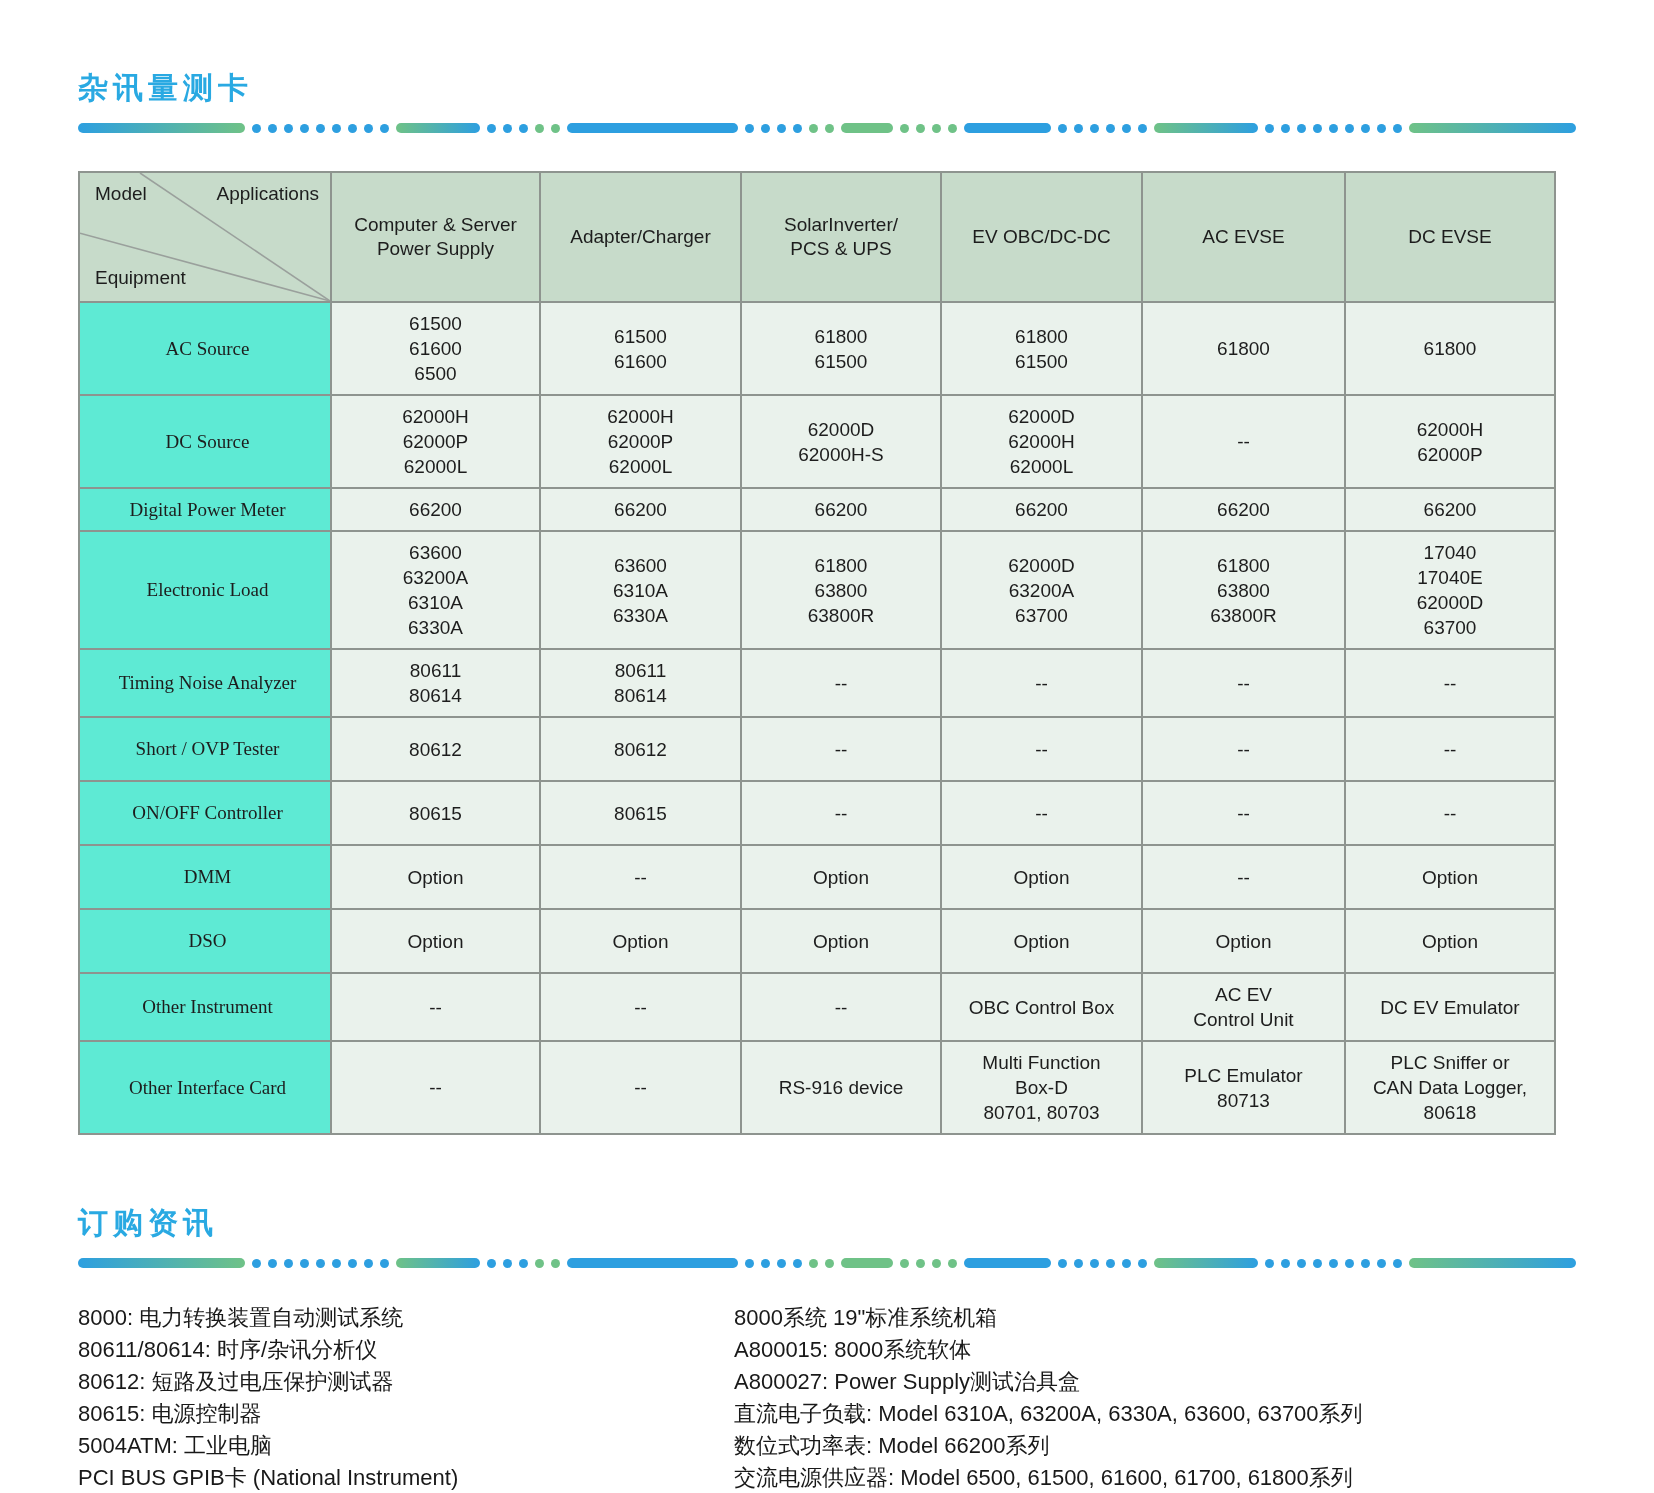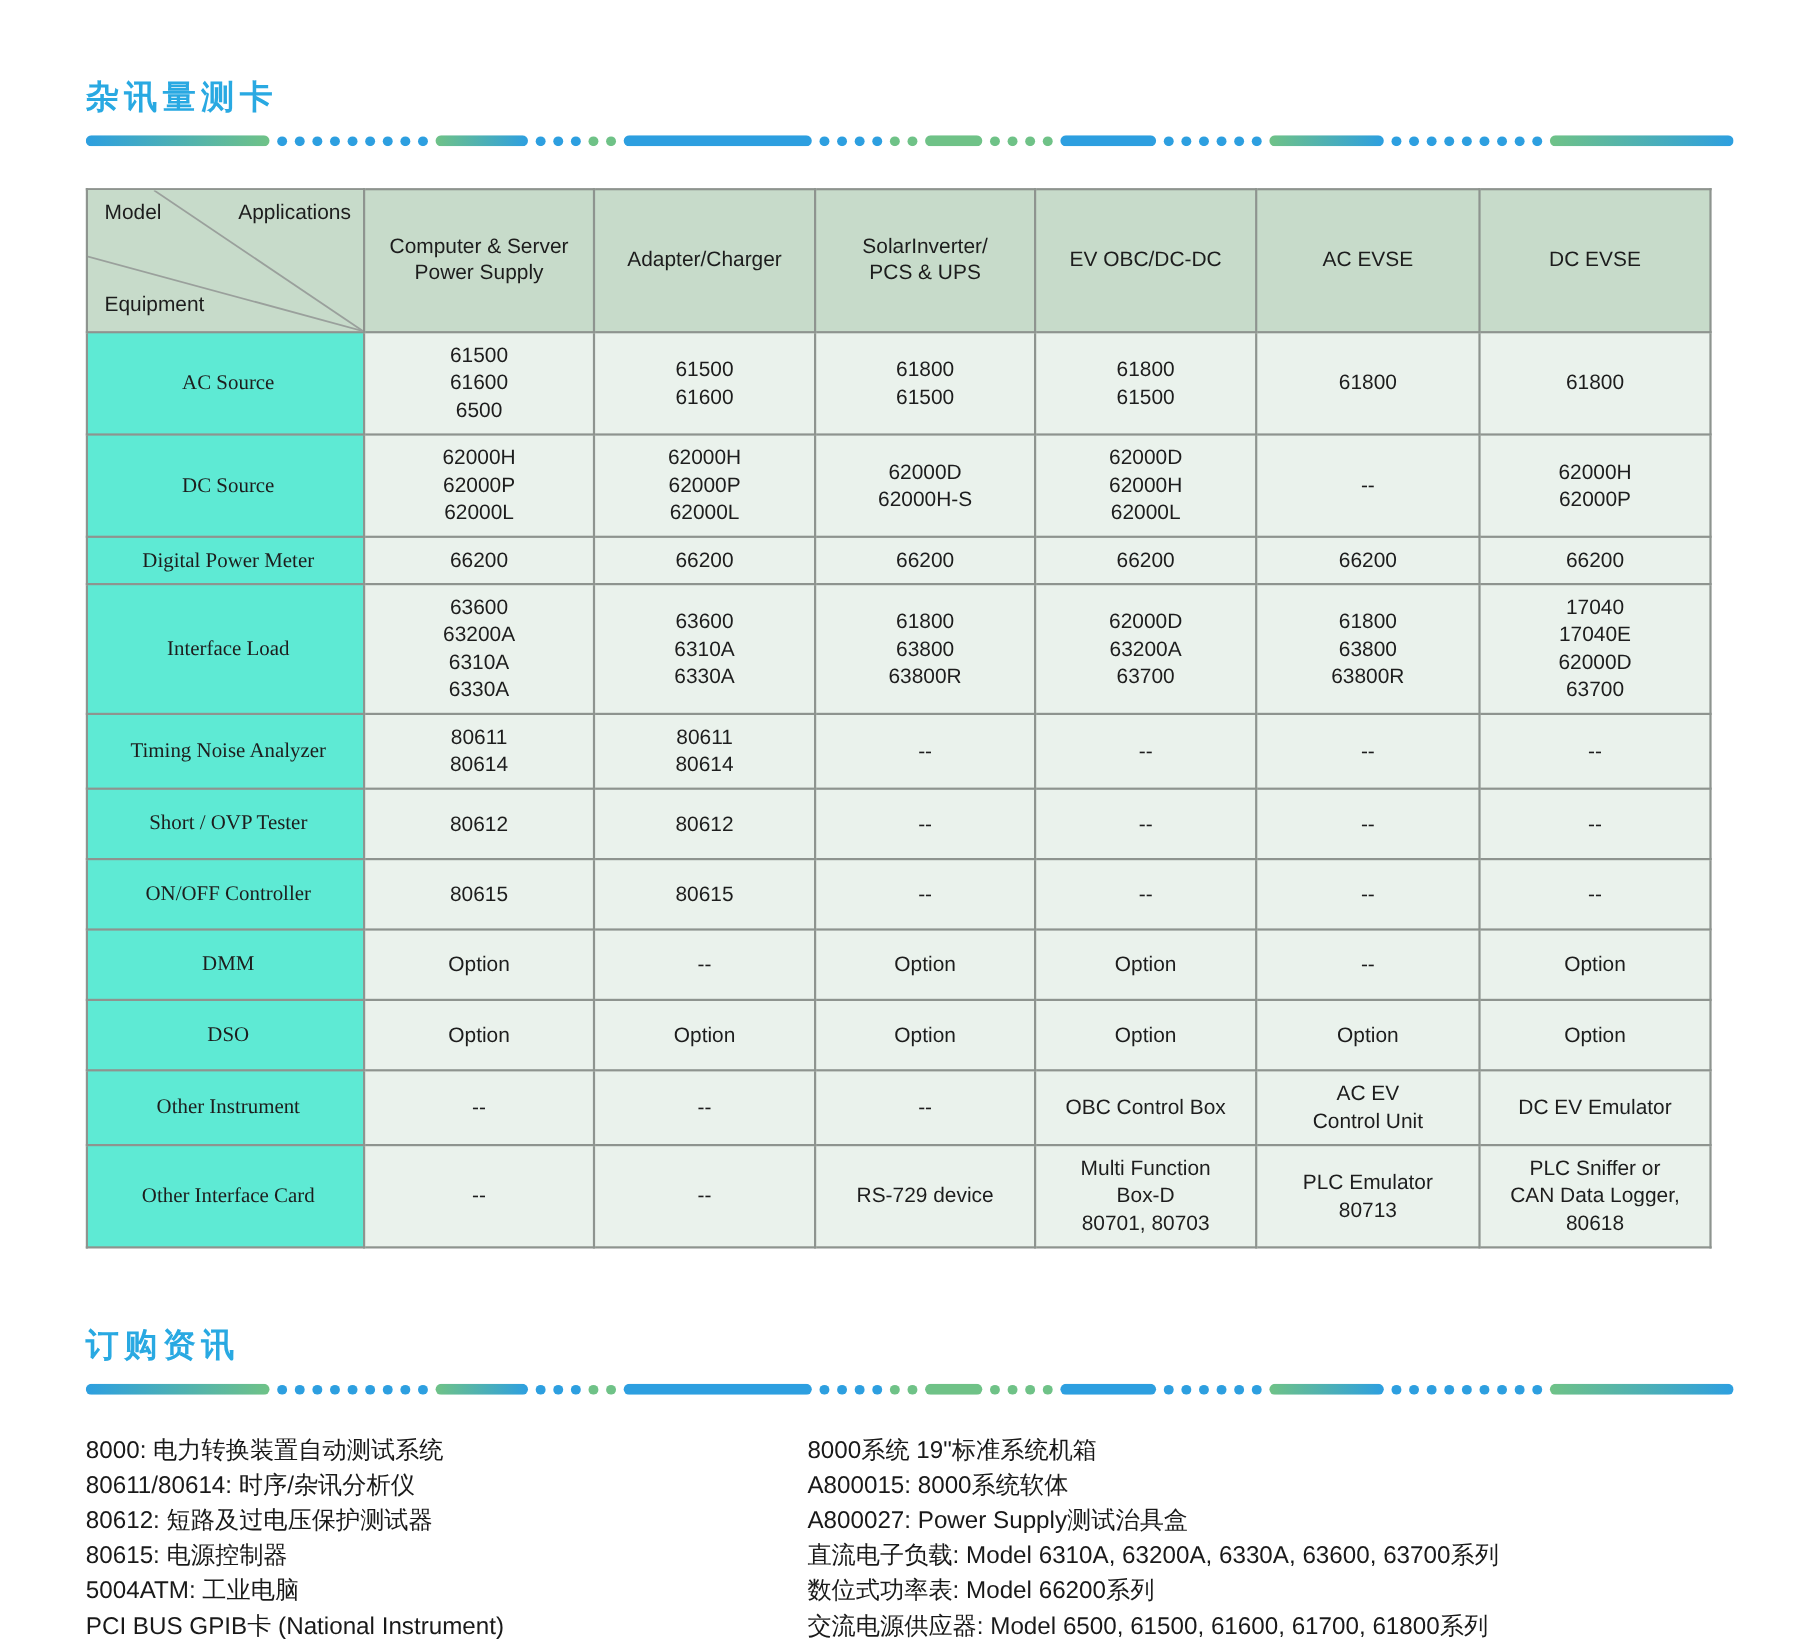--- a/index.html
+++ b/index.html
@@ -179,21 +179,21 @@
             <tr class="compact">
               <th>Digital Power Meter</th>
               <td>66200</td>
               <td>66200</td>
               <td>66200</td>
               <td>66200</td>
               <td>66200</td>
               <td>66200</td>
             </tr>
             <tr>
-              <th>Interface Load</th>
+              <th>Electronic Load</th>
               <td>63600
 63200A
 6310A
 6330A</td>
               <td>63600
 6310A
 6330A</td>
               <td>61800
 63800
 63800R</td>
@@ -262,21 +262,21 @@
               <td>--</td>
               <td>OBC Control Box</td>
               <td>AC EV
 Control Unit</td>
               <td>DC EV Emulator</td>
             </tr>
             <tr>
               <th>Other Interface Card</th>
               <td>--</td>
               <td>--</td>
-              <td>RS-729 device</td>
+              <td>RS-916 device</td>
               <td>Multi Function
 Box-D
 80701, 80703</td>
               <td>PLC Emulator
 80713</td>
               <td>PLC Sniffer or
 CAN Data Logger,
 80618</td>
             </tr>
           </tbody>

